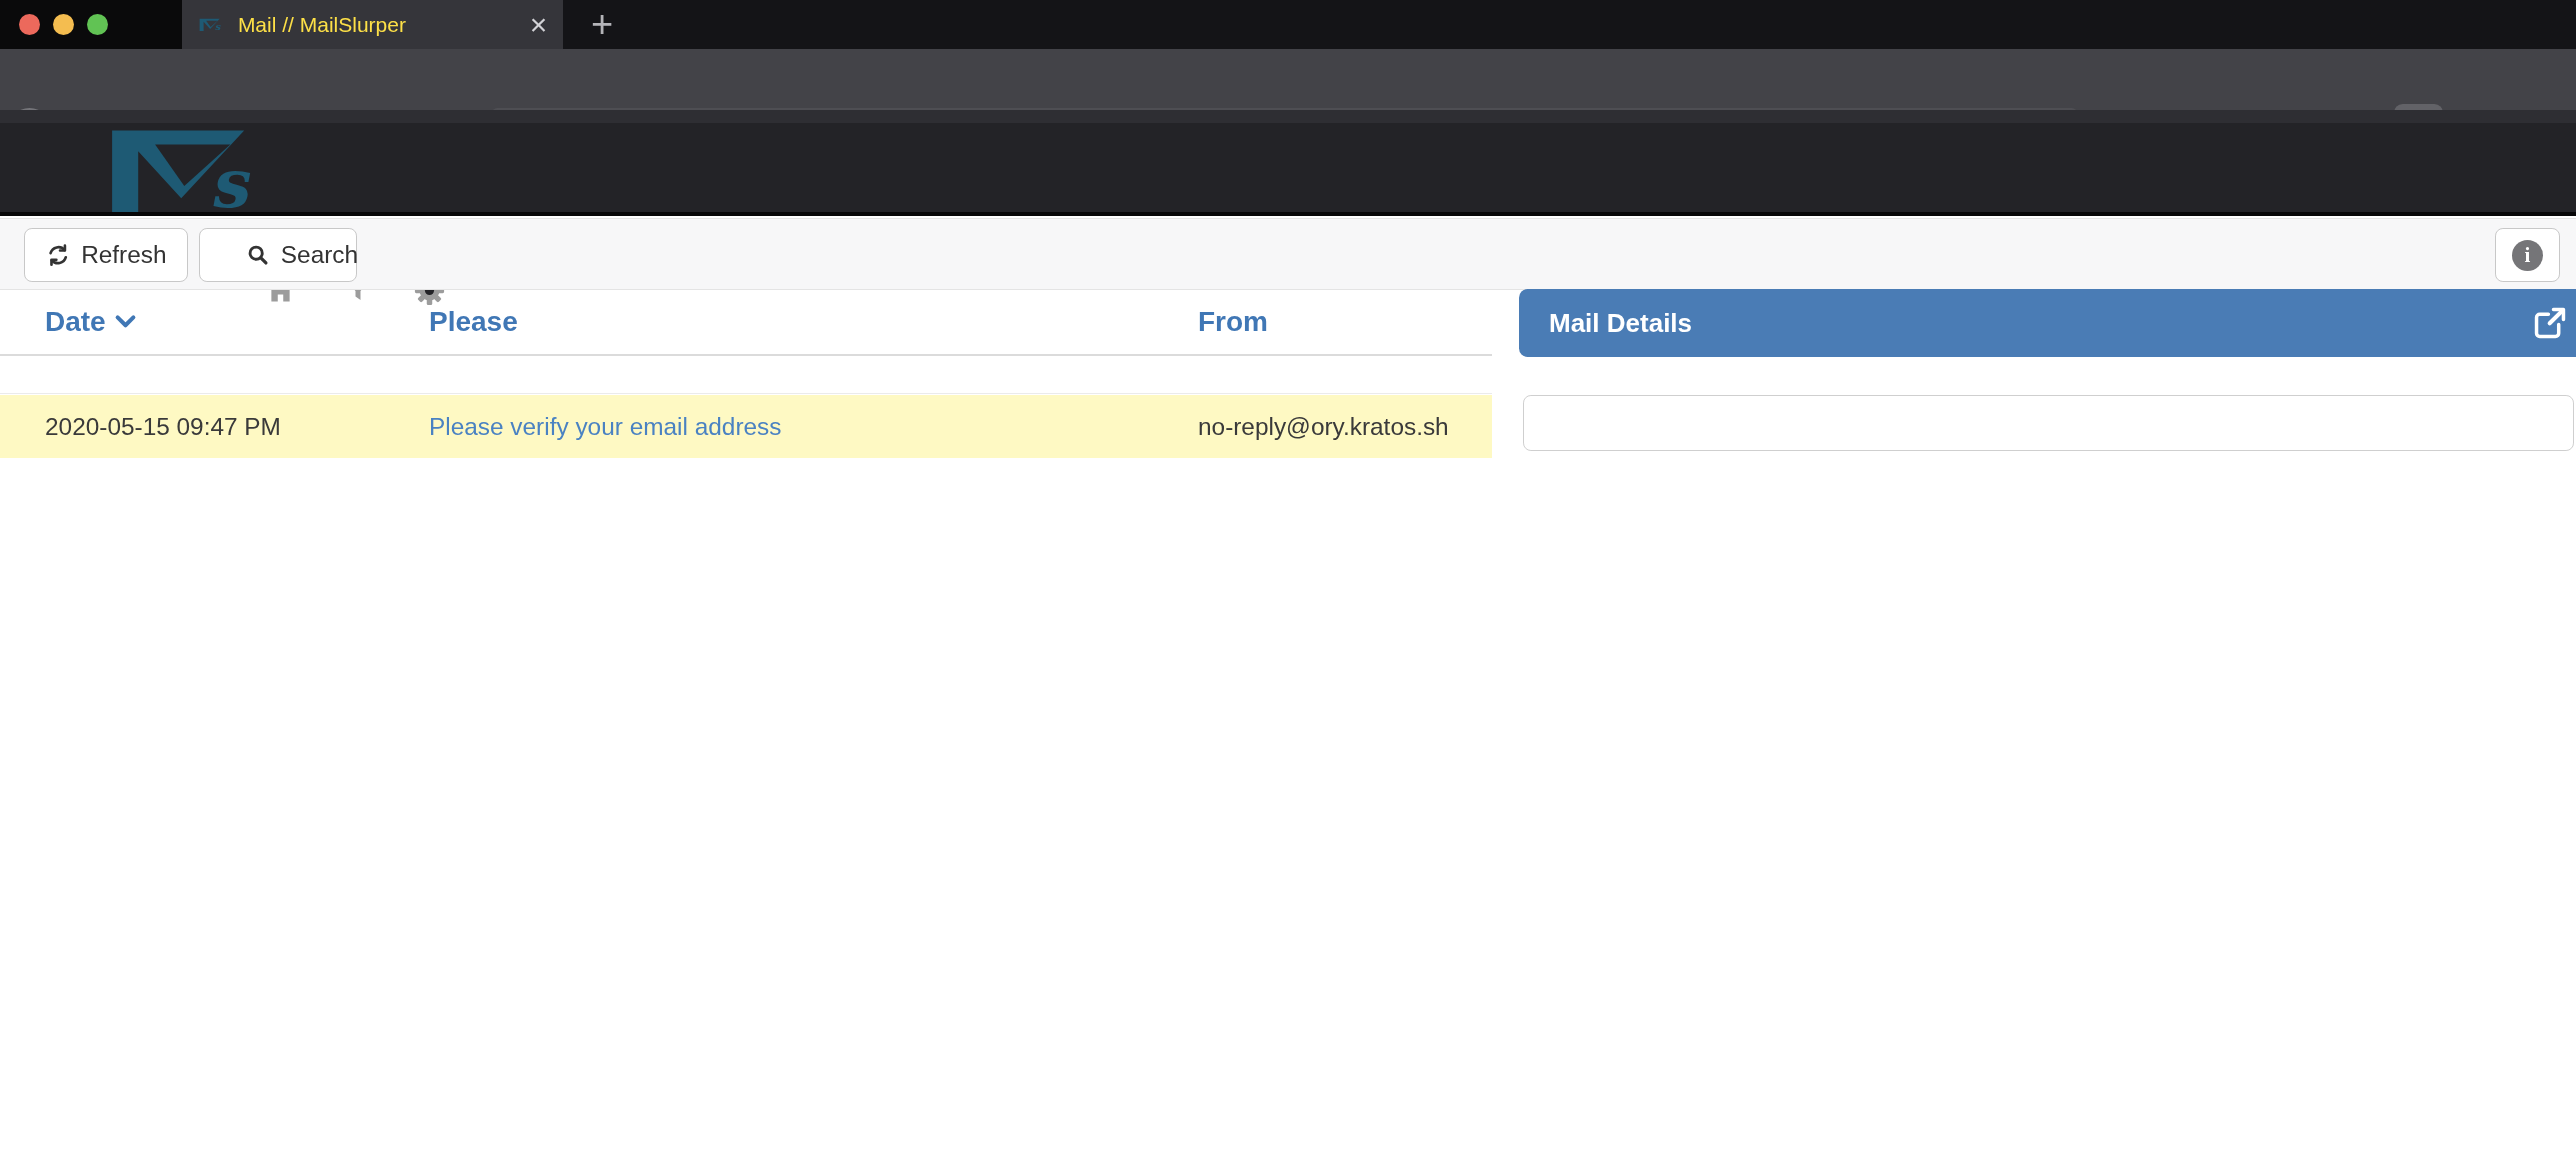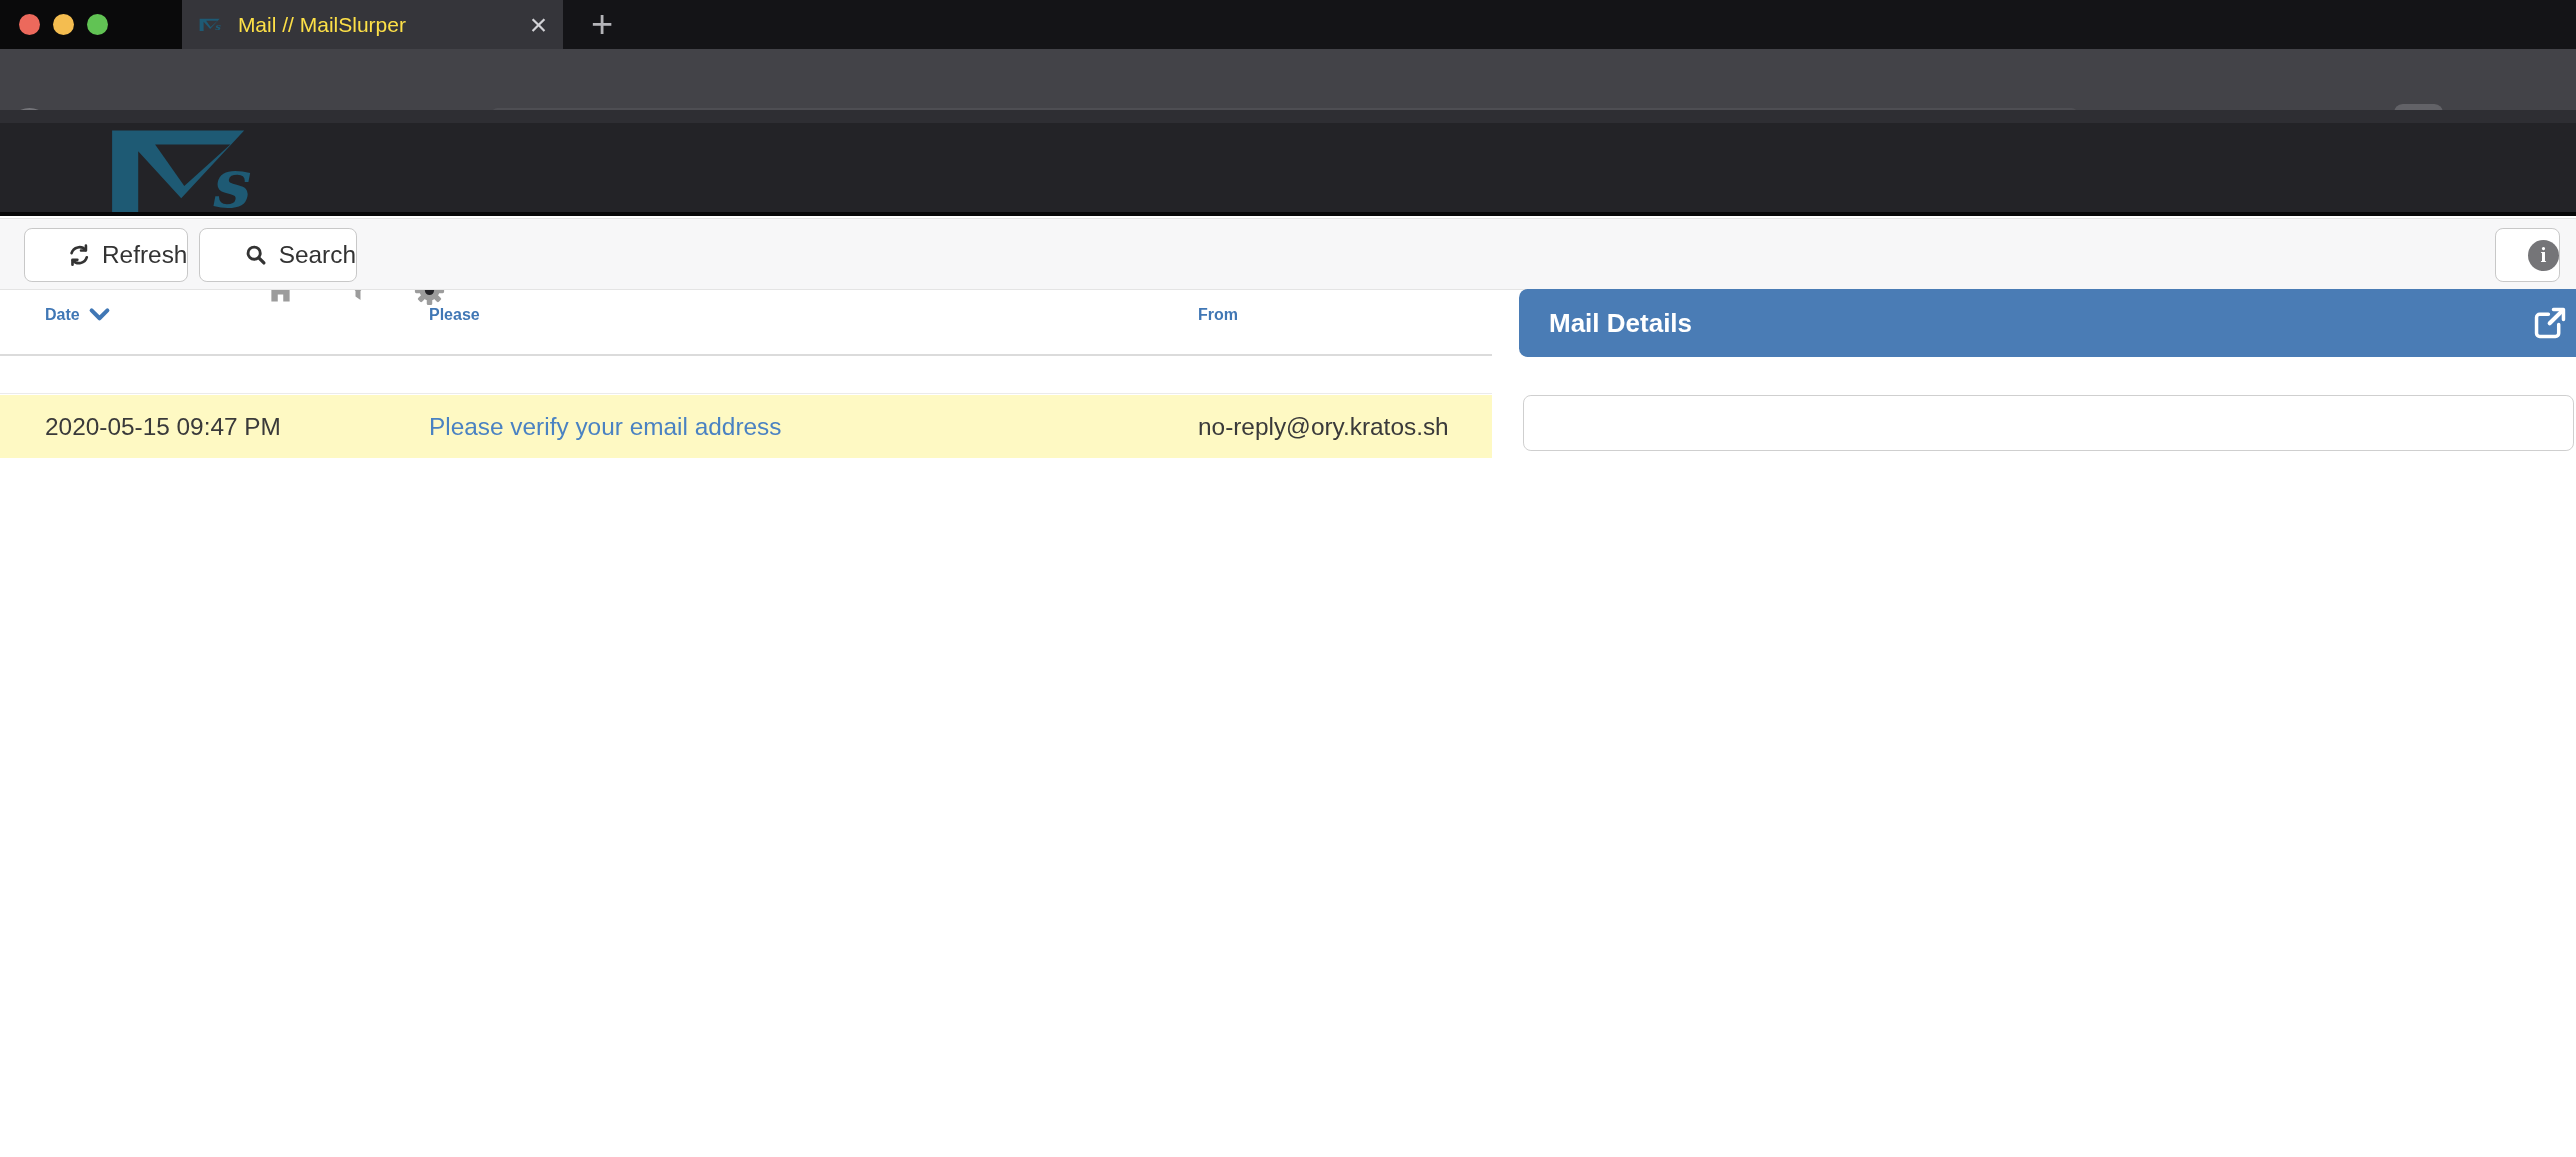--- a/index.html
+++ b/index.html
@@ -43,32 +43,32 @@
   
   #msnav { left:0; top:123px; width:2576px; height:89px; background:#232327; }
   #msnav-border { left:0; top:212px; width:2576px; height:3.5px; background:#070708; }
   .nav-ic { top:145px; width:45px; height:45px; display:flex; align-items:center; justify-content:center; }
 
   
   #strip { left:0; top:218px; width:2576px; height:72px; background:#f7f7f8;
            border-top:0.9px solid #e4e4e4; border-bottom:0.9px solid #e4e4e4; }
   .btn {
     position:absolute; top:228px; height:54px; background:#ffffff; border:0.9px solid #c8c8c8;
-    border-radius:7.9px; display:flex; align-items:center; justify-content:flex-end; gap:10.5px;
+    border-radius:7.9px; display:flex; align-items:center; justify-content:center; gap:10.5px;
     font-size:24.4px; color:#333333;
   }
   #btn-refresh { left:24.4px; width:164px; }
   #btn-search { left:199px; width:158px;padding-left:48px; }
   #btn-info { left:2495px; width:65px; }
   #info-circle { width:31px; height:31px; border-radius:50%; background:#757578; color:#ffffff;
                  display:flex; align-items:center; justify-content:center;
                  font-size:21px; font-weight:bold; font-family:"Liberation Serif", serif; }
 
   
-  .th { position:absolute; top:306px; font-size:16px; font-weight:bold; color:#4077b5;
+  .th { position:absolute; top:306px; font-size:28px; font-weight:bold; color:#4077b5;
         display:flex; align-items:center; gap:8.7px; }
   #th-date { left:45px; } #th-subject { left:429px; } #th-from { left:1198px; }
   #thead-border { left:0; top:354px; width:1492px; height:1.7px; background:#dbdbdb; }
   #empty-row { left:0; top:356px; width:1492px; height:38px; background:#ffffff;
                border-bottom:0.9px solid #ebebeb; }
   #mail-row { left:0; top:395px; width:1492px; height:63px; background:#fef9c3;
               display:flex; align-items:center; font-size:24.4px; color:#3a3a3a; }
   #mail-row .cell-date { position:absolute; left:45px; }
   #mail-row .cell-subject { position:absolute; left:429px; color:#4a82c2; text-decoration:none; }
   #mail-row .cell-from { position:absolute; left:1198px; }

